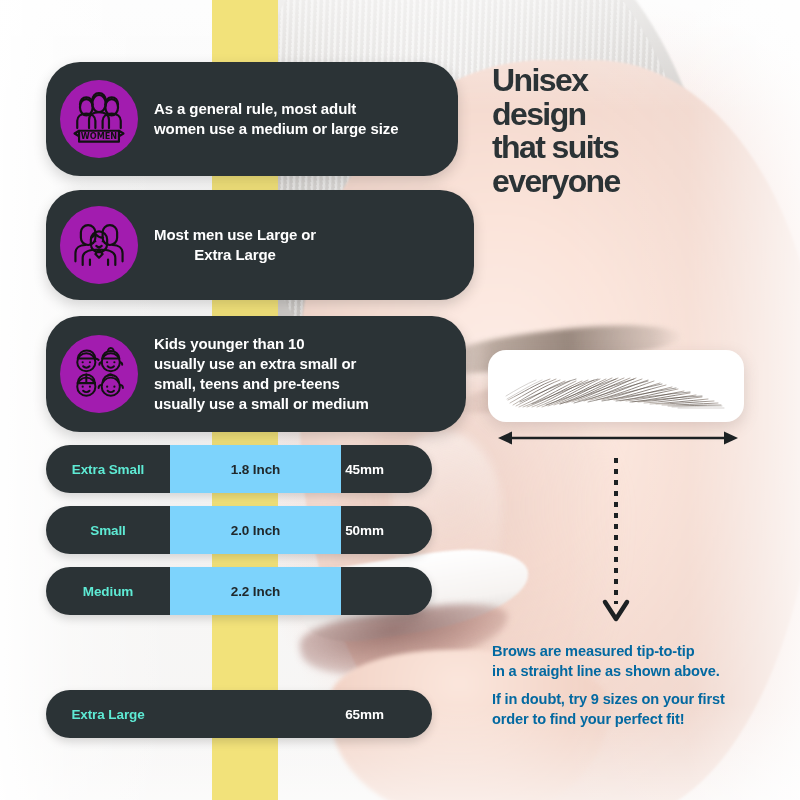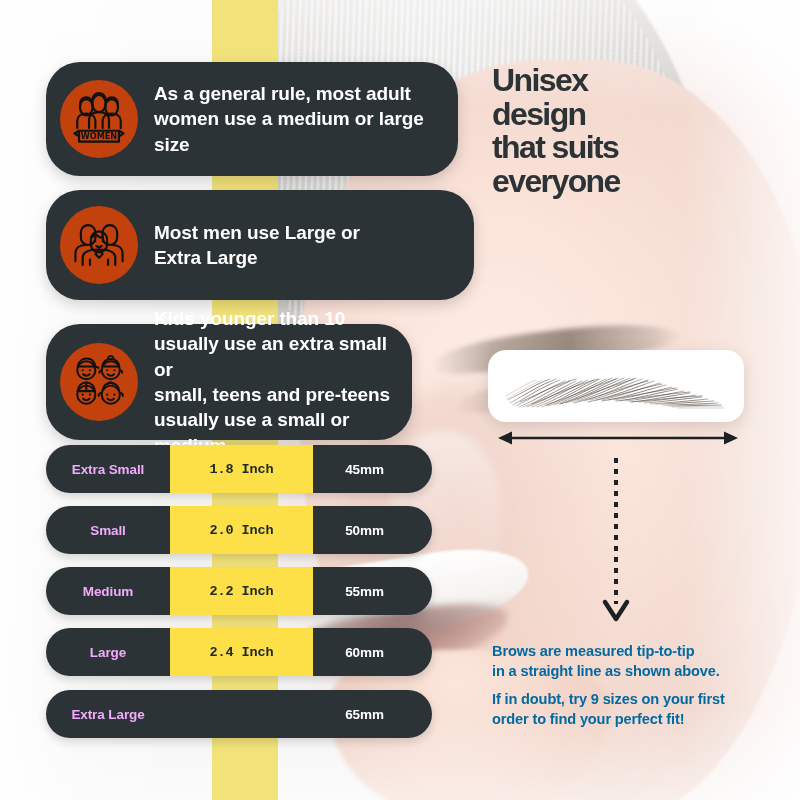--- a/index.html
+++ b/index.html
@@ -183,38 +183,38 @@
     border-radius: 34px;
     box-shadow: 0 5px 14px rgba(0,0,0,0.16);
     box-sizing: border-box;
     padding: 0 16px 0 14px;
   }
   .card-icon {
     flex: 0 0 auto;
     width: 78px;
     height: 78px;
     border-radius: 50%;
-    background: #c2410c;
+    background: #a21caf;
     display: flex;
     align-items: center;
     justify-content: center;
     margin-right: 16px;
   }
   .card-text {
     color: #ffffff;
-    font-size: 19px;
+    font-size: 15px;
     font-weight: bold;
     line-height: 1.33;
     letter-spacing: -0.1px;
     white-space: pre-line;
   }
 
   #card-women { top: 62px;  width: 412px; height: 114px; }
-  #card-men   { top: 190px; width: 428px; height: 110px; }
-  #card-kids  { top: 324px; width: 366px; height: 116px; }
+  #card-men   { top: 190px; width: 428px; height: 110px; text-align: center; }
+  #card-kids  { top: 316px; width: 420px; height: 116px; }
 
   
   .size-row {
     position: absolute;
     left: 46px;
     width: 386px;
     height: 48px;
     background: #2b3336;
     border-radius: 24px;
     box-shadow: 0 4px 10px rgba(0,0,0,0.15);
@@ -228,28 +228,27 @@
     display: flex;
     align-items: center;
     justify-content: center;
     font-size: 13.5px;
     font-weight: bold;
     letter-spacing: -0.1px;
   }
   .size-row .cell-name {
     left: 0;
     width: 124px;
-    color: #f0abfc;
+    color: #5eead4;
   }
   .size-row .cell-inch {
     left: 124px;
-    width: 143px;
-    background: #fde047;
+    width: 171px;
+    background: #7dd3fc;
     color: #20282b;
-    font-family: Liberation Mono, monospace;
   }
   .size-row .cell-mm {
     left: 267px;
     right: 16px;
     color: #ffffff;
   }
 
   
   .headline {
     position: absolute;
@@ -424,26 +423,20 @@
     <div class="cell-mm">45mm</div>
   </div>
   <div class="size-row" style="top:506px;">
     <div class="cell-name">Small</div>
     <div class="cell-inch">2.0 Inch</div>
     <div class="cell-mm">50mm</div>
   </div>
   <div class="size-row" style="top:567px;">
     <div class="cell-name">Medium</div>
     <div class="cell-inch">2.2 Inch</div>
-    <div class="cell-mm">55mm</div>
-  </div>
-  <div class="size-row" style="top:628px;">
-    <div class="cell-name">Large</div>
-    <div class="cell-inch">2.4 Inch</div>
-    <div class="cell-mm">60mm</div>
   </div>
   <div class="size-row" style="top:690px;">
     <div class="cell-name">Extra Large</div>
     <div class="cell-mm">65mm</div>
   </div>
 
   <div class="headline">Unisex
 design
 that suits
 everyone</div>

